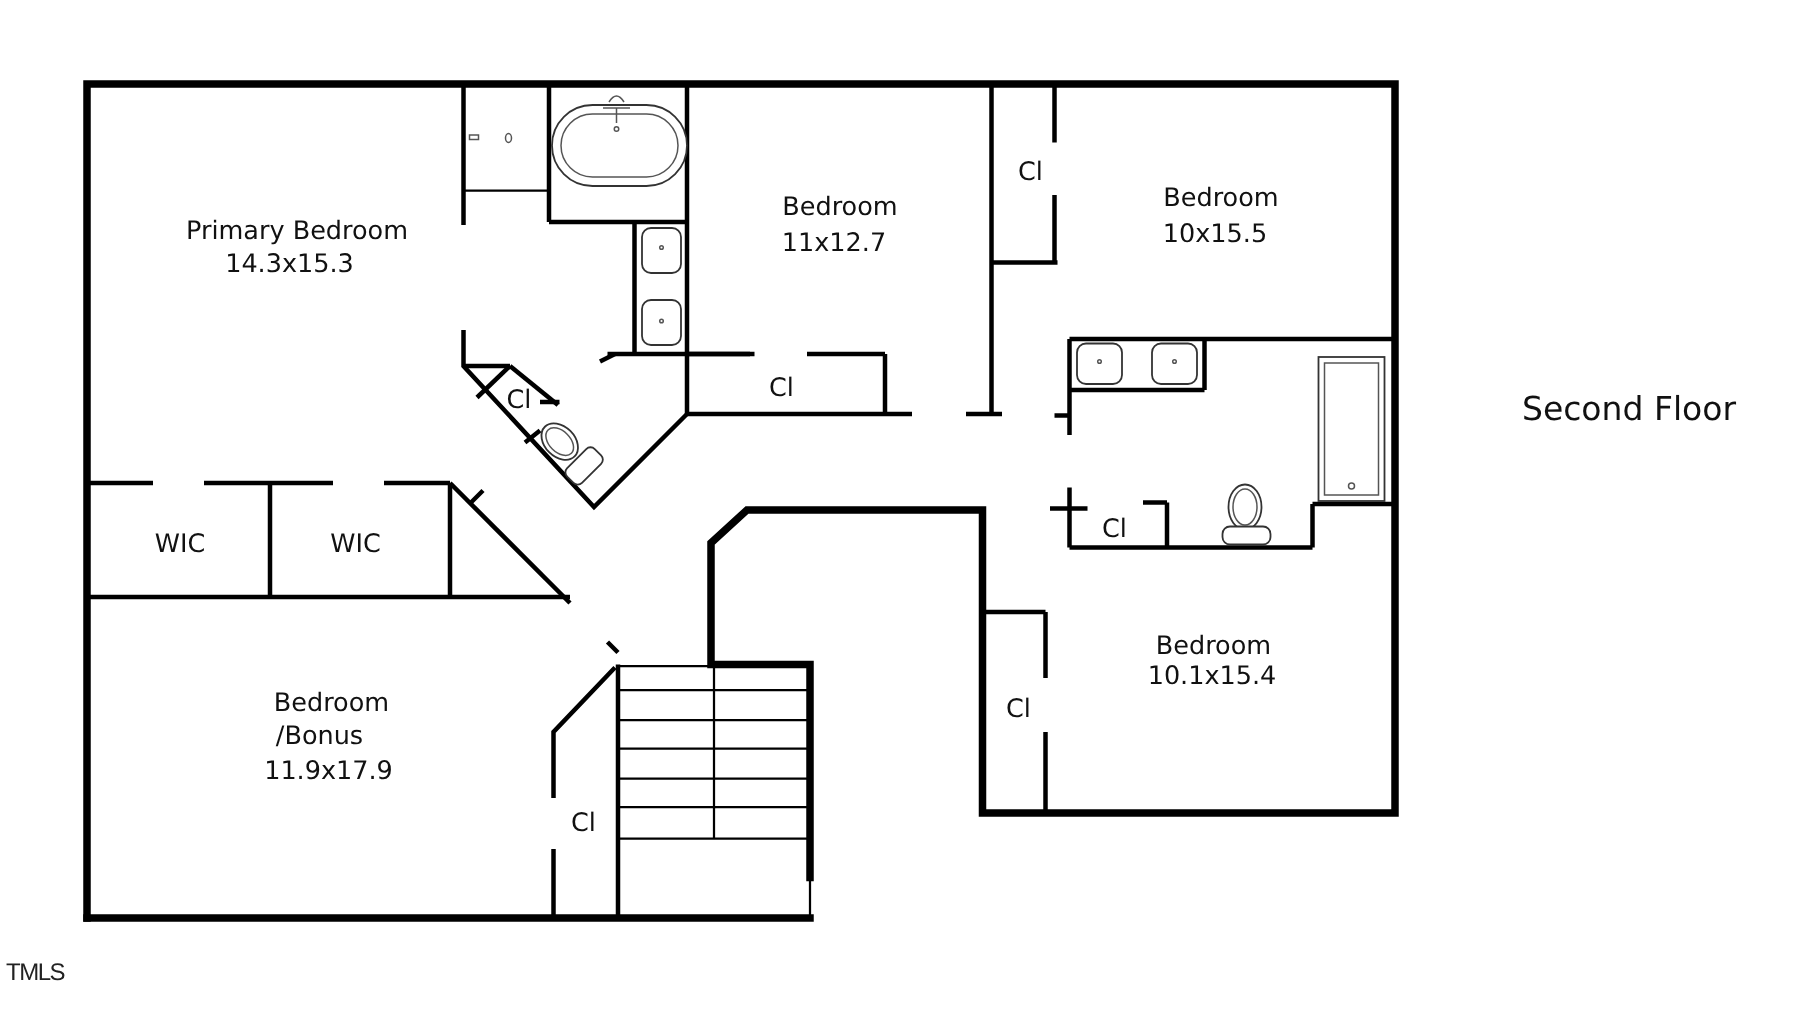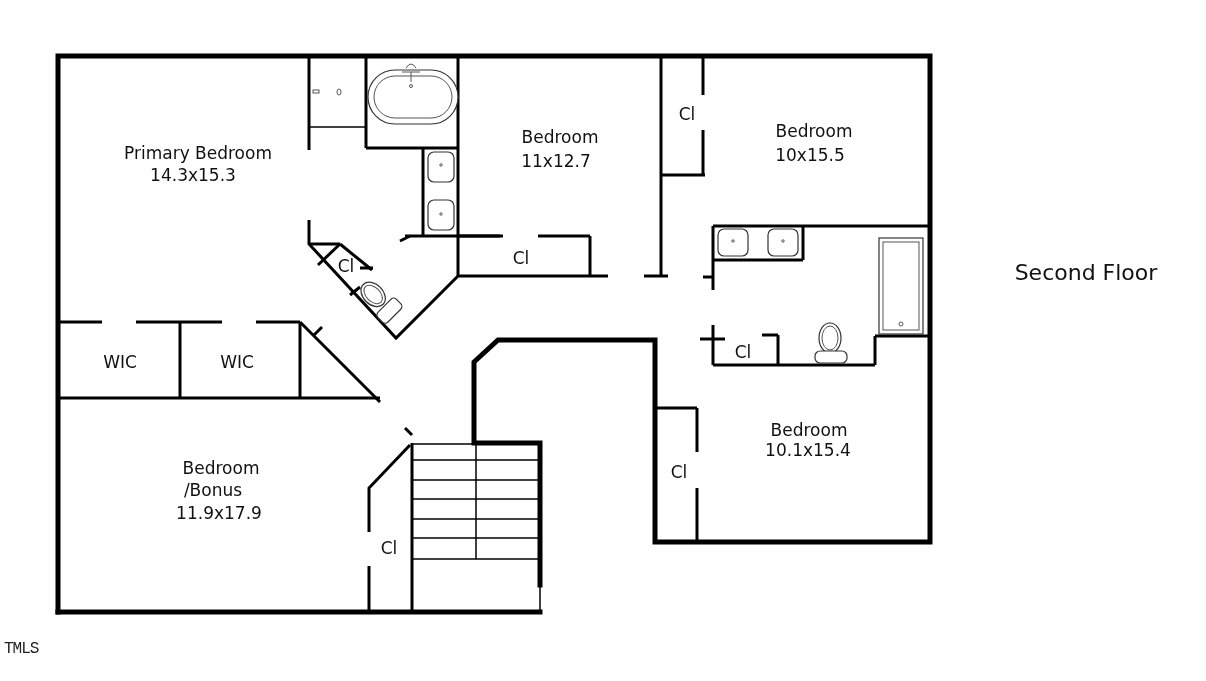--- a/index.html
+++ b/index.html
@@ -5,21 +5,21 @@
   html, body { margin: 0; padding: 0; background: #ffffff; }
   body { width: 1206px; height: 681px; position: relative; overflow: hidden; font-family: "DejaVu Sans", sans-serif; }
   #plan { position: absolute; left: 0; top: 0; width: 1206px; height: 681px; }
   .wall-thick { stroke: #000; stroke-width: 5; fill: none; stroke-linecap: square; }
   .wall { stroke: #000; stroke-width: 3; fill: none; stroke-linecap: butt; }
   .wall-thin { stroke: #000; stroke-width: 1.5; fill: none; }
   .fixture { stroke: #333; stroke-width: 1.2; fill: #fff; }
   .fixture2 { stroke: #555; stroke-width: 1; fill: none; }
   .lbl { font-family: "DejaVu Sans", sans-serif; font-size: 17px; fill: #111; }
   .lbl-title { font-family: "DejaVu Sans", sans-serif; font-size: 22px; fill: #111; }
-  .watermark { position: absolute; left: 4px; top: 640px; font-family: Liberation Mono, monospace; font-size: 16px; color: #222; letter-spacing: -1px; }
+  .watermark { position: absolute; left: 4px; top: 640px; font-family: Liberation Sans, sans-serif; font-size: 16px; color: #222; letter-spacing: -1px; }
 </style>
 </head>
 <body>
 
 <svg id="plan" viewBox="0 0 1206 681" xmlns="http://www.w3.org/2000/svg">
 
   <g>
     <polyline class="wall-thick" points="58,612 58,56 930,56 930,542 655,542 655,340 498,340 474,362 474,443 540,443 540,585"></polyline>
     <line class="wall-thick" x1="58" y1="612" x2="540" y2="612"></line>
     <line class="wall-thin" x1="540" y1="585" x2="540" y2="612"></line>

